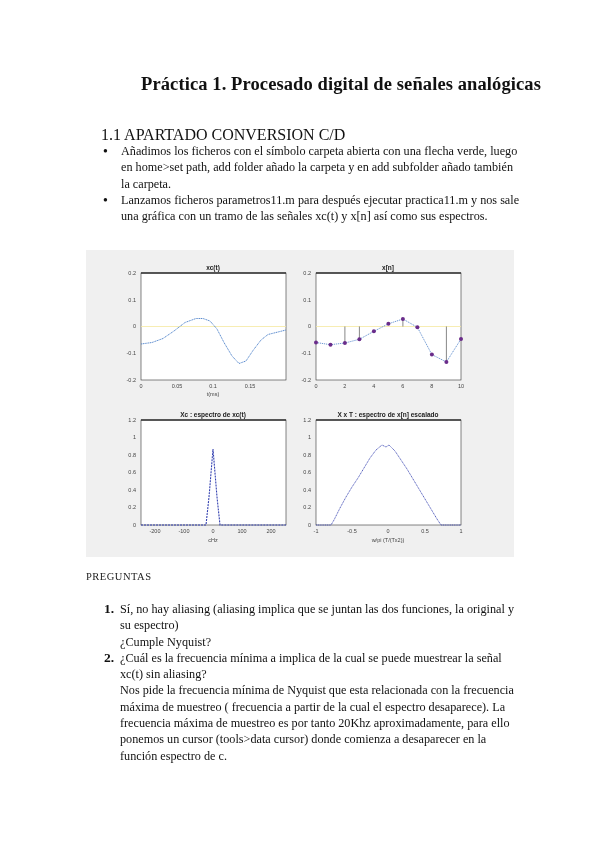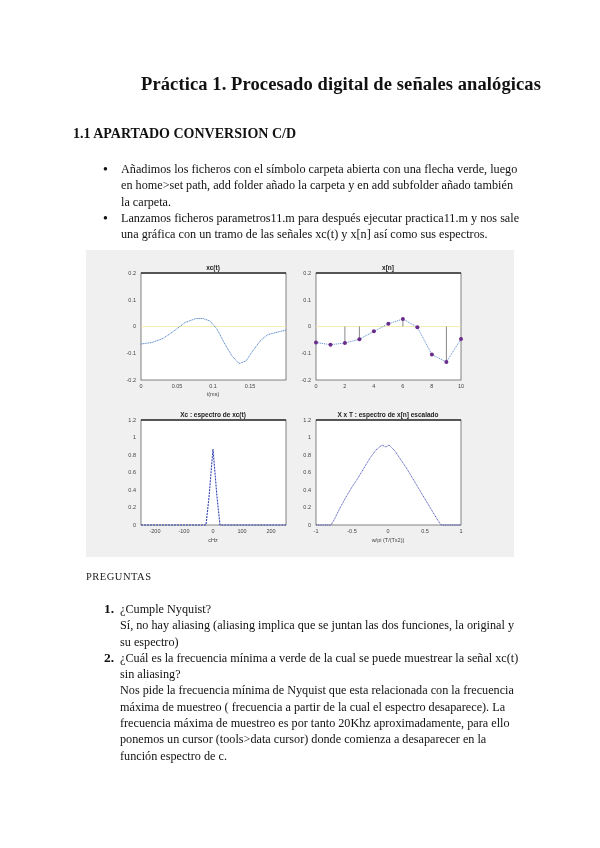--- a/index.html
+++ b/index.html
@@ -1,21 +1,21 @@
 <!DOCTYPE html>
 <html><head>
 <meta charset="utf-8">
 <style>
   html, body { margin:0; padding:0; background:#ffffff; }
   body { width:600px; height:848px; position:relative; overflow:hidden;
          font-family:"Liberation Serif", "DejaVu Serif", serif; color:#111; }
   .title { position:absolute; left:0; width:600px; top:74px; text-align:center;
            font-weight:bold; font-size:18.5px; letter-spacing:0.1px;padding-left:41px; }
-  .h2 { position:absolute; left:73px; top:126px; font-weight:bold; font-size:14px; }
-  .bullets { position:absolute; left:103px; top:161px; width:420px; margin:0; padding:0; list-style:none;
+  .h2 { position:absolute; left:101px; top:126px; font-weight:normal; font-size:16px; }
+  .bullets { position:absolute; left:103px; top:143px; width:420px; margin:0; padding:0; list-style:none;
              font-size:12.2px; line-height:16.3px; }
   .bullets li { position:relative; padding-left:18px; }
   .bullets li::before { content:"\25CF"; position:absolute; left:0; top:0; font-size:8px; }
   .figure { position:absolute; left:86px; top:250px; width:428px; height:307px; background:#f0f0f0; }
   .plot { position:absolute; }
   .plot svg { overflow:visible; }
   .ptitle { font-family:"Liberation Sans","DejaVu Sans",sans-serif; font-size:6.5px; font-weight:bold; fill:#222; }
   .tick { font-family:"Liberation Sans","DejaVu Sans",sans-serif; font-size:5.5px; fill:#444; }
   .preg { position:absolute; left:86px; top:571px; font-family:Liberation Serif, serif;
           font-size:10.5px; letter-spacing:0.5px; color:#222; }
@@ -156,21 +156,21 @@
       <text class="tick" x="88" y="142" text-anchor="middle">w/pi (T/(Tx2))</text>
     </svg>
   </div>
 </div>
 
 <div class="preg">PREGUNTAS</div>
 
 <ol class="qlist">
   <li>
     <span class="qnum">1.</span>
+    <div>Sí, no hay aliasing (aliasing implica que se juntan las dos funciones, la original y su espectro)</div>
     <div>¿Cumple Nyquist?</div>
-    <div>Sí, no hay aliasing (aliasing implica que se juntan las dos funciones, la original y su espectro)</div>
   </li>
   <li>
     <span class="qnum">2.</span>
-    <div>¿Cuál es la frecuencia mínima a verde de la cual se puede muestrear la señal xc(t) sin aliasing?</div>
+    <div>¿Cuál es la frecuencia mínima a implica de la cual se puede muestrear la señal xc(t) sin aliasing?</div>
     <div>Nos pide la frecuencia mínima de Nyquist que esta relacionada con la frecuencia máxima de muestreo ( frecuencia a partir de la cual el espectro desaparece). La frecuencia máxima de muestreo es por tanto 20Khz aproximadamente, para ello ponemos un cursor (tools&gt;data cursor) donde comienza a desaparecer en la función espectro de c.</div>
   </li>
 </ol>
 
 </body></html>

